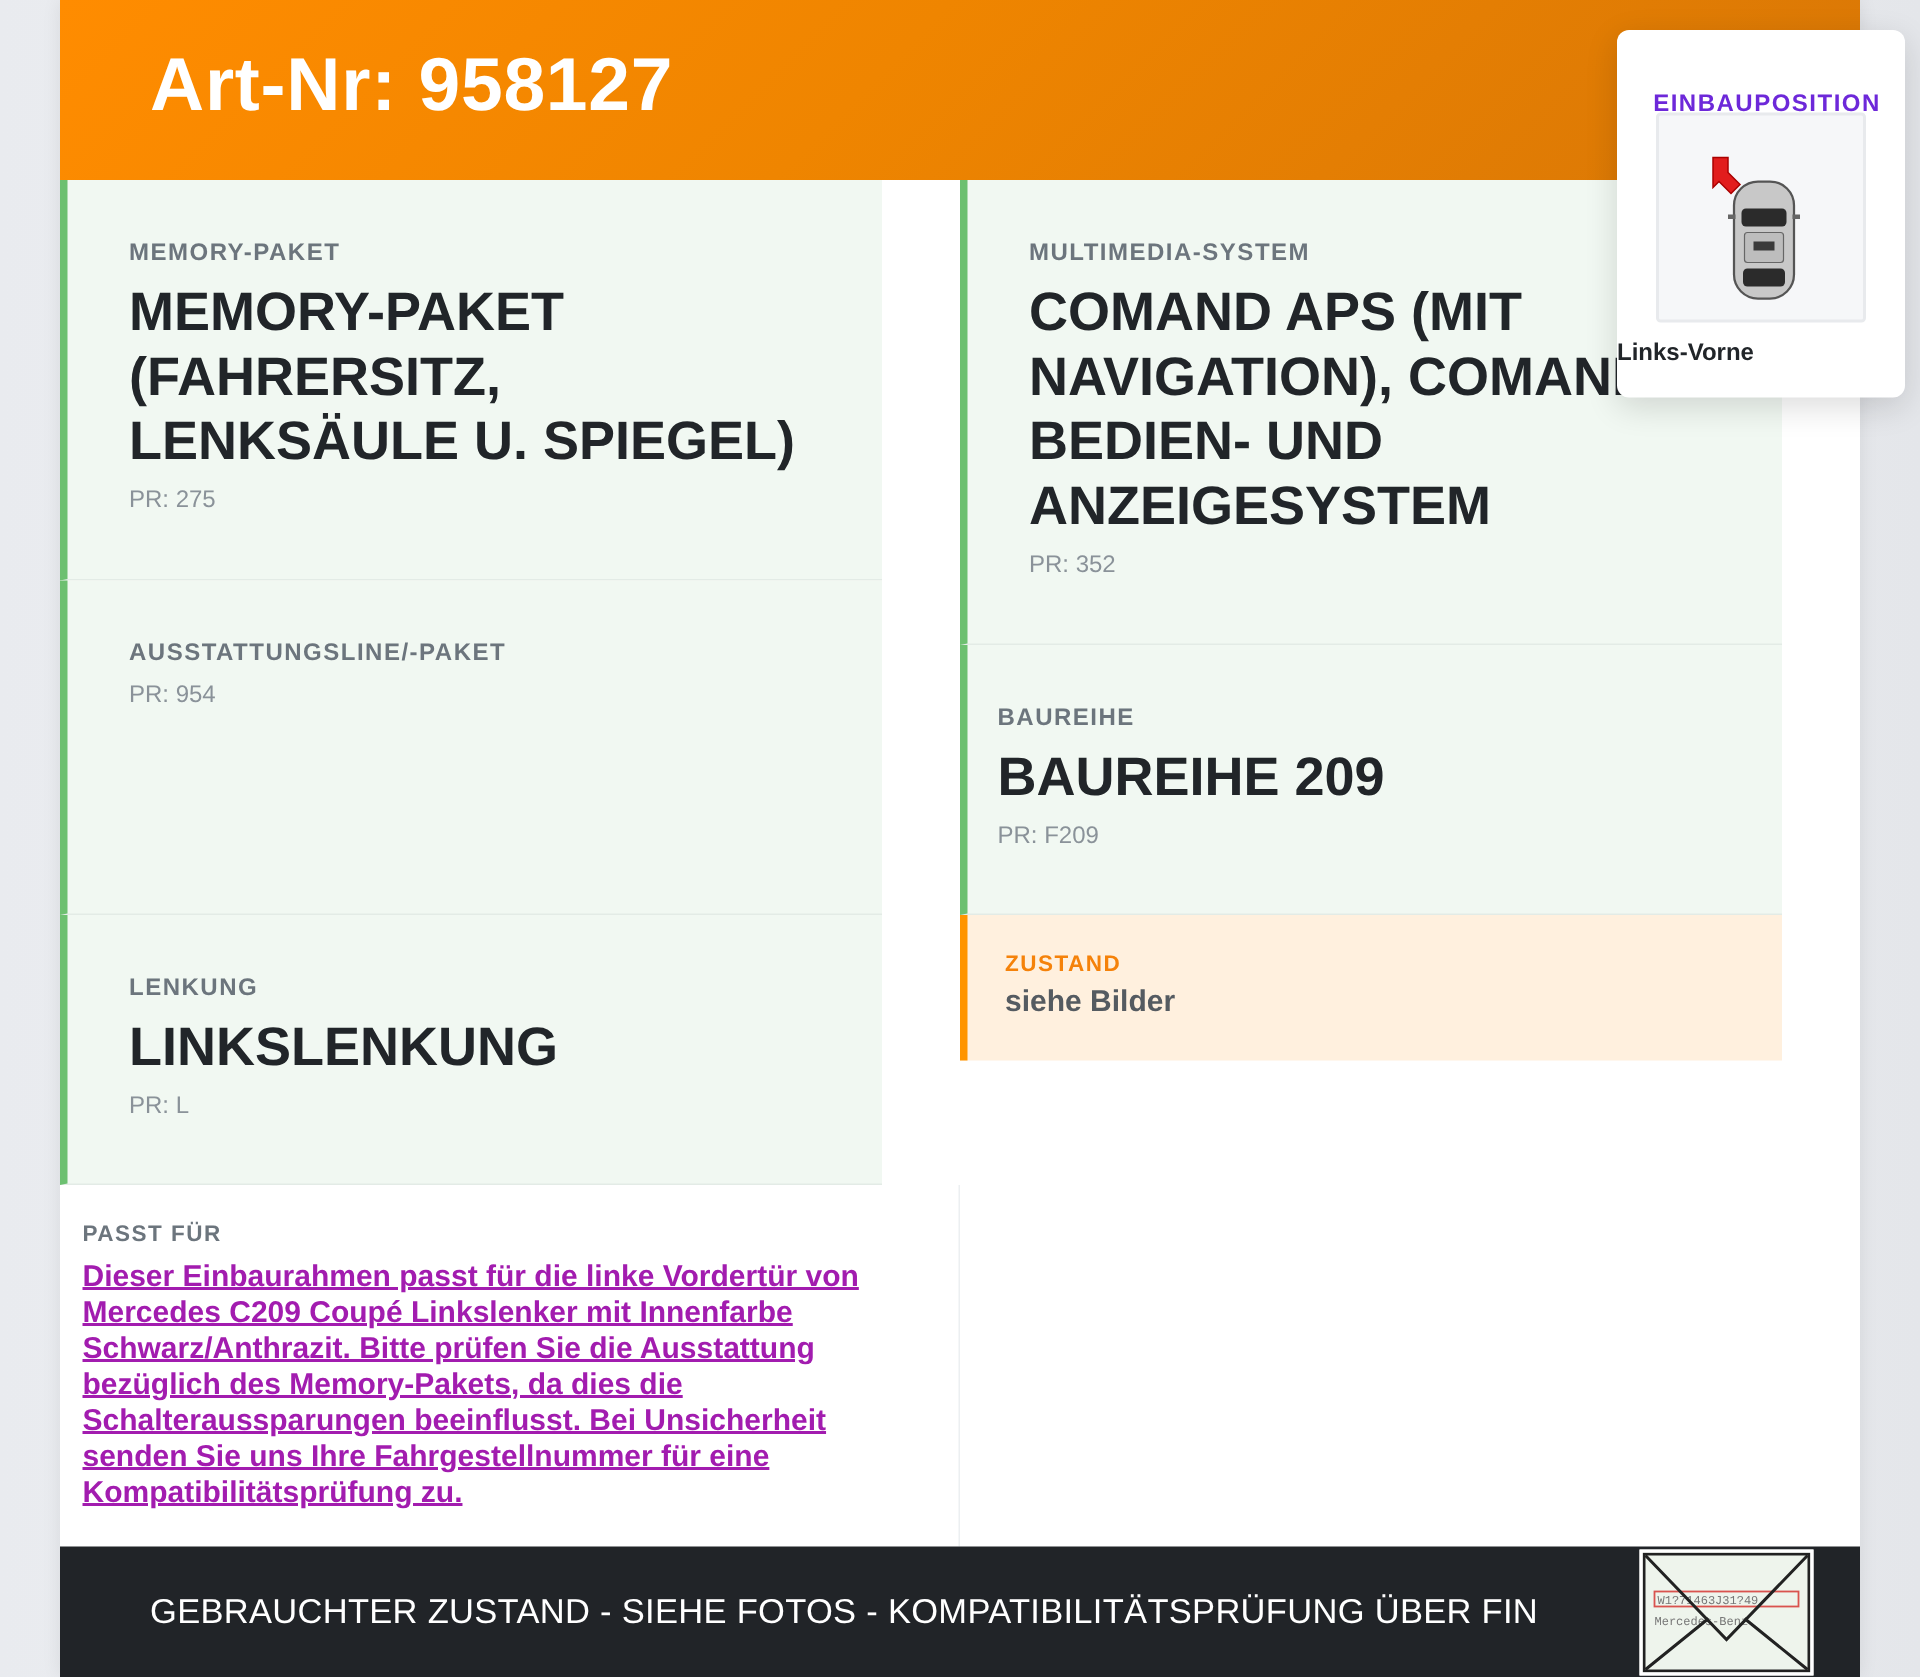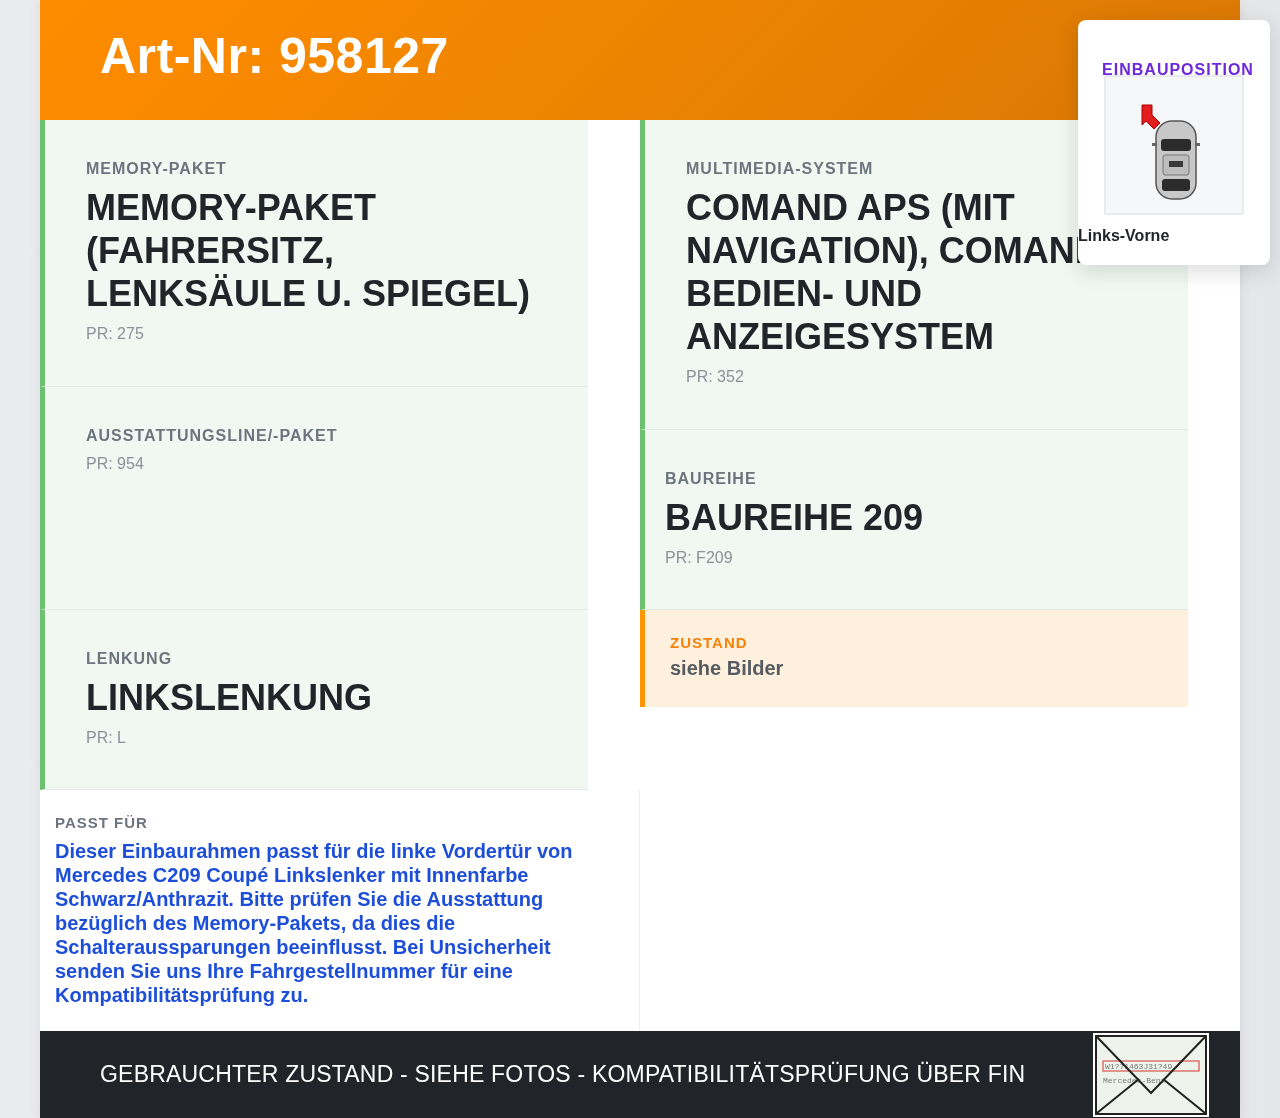--- a/index.html
+++ b/index.html
@@ -46,21 +46,21 @@
     padding: 24px 25px 0 25px; height: 97px;
   }
   .zustand-label { font-size: 15px; font-weight: bold; color: #f5820a; letter-spacing: 1px; }
   .zustand-value { font-size: 20px; color: #555b61; margin-top: 6px; font-weight: bold; }
   .passt {
     position: absolute; left: 0; top: 790px; width: 600px; height: 241px;
     box-sizing: border-box; padding: 24px 24px 0 15px; background: #fff;
     border-right: 1px solid #eceff1;
   }
   .passt-label { font-size: 15px; font-weight: bold; color: #6c757d; letter-spacing: 1px; }
-  .passt-text { font-size: 20px; font-weight: bold; color: #1d4ed8; line-height: 24px; margin-top: 8px; }
+  .passt-text { font-size: 20px; font-weight: bold; color: #a21caf; line-height: 24px; margin-top: 8px; text-decoration: underline; }
   .footer {
     position: absolute; left: 0; top: 1031px; width: 1200px; height: 87px;
     background: #212428;
   }
   .footer-text {
     position: absolute; left: 60px; top: 30px; font-size: 23px; font-weight: normal;
     color: #ffffff; letter-spacing: 0.2px;
   }
   .fin-thumb {
     position: absolute; left: 1053px; top: 2px; width: 116px; height: 84px;

